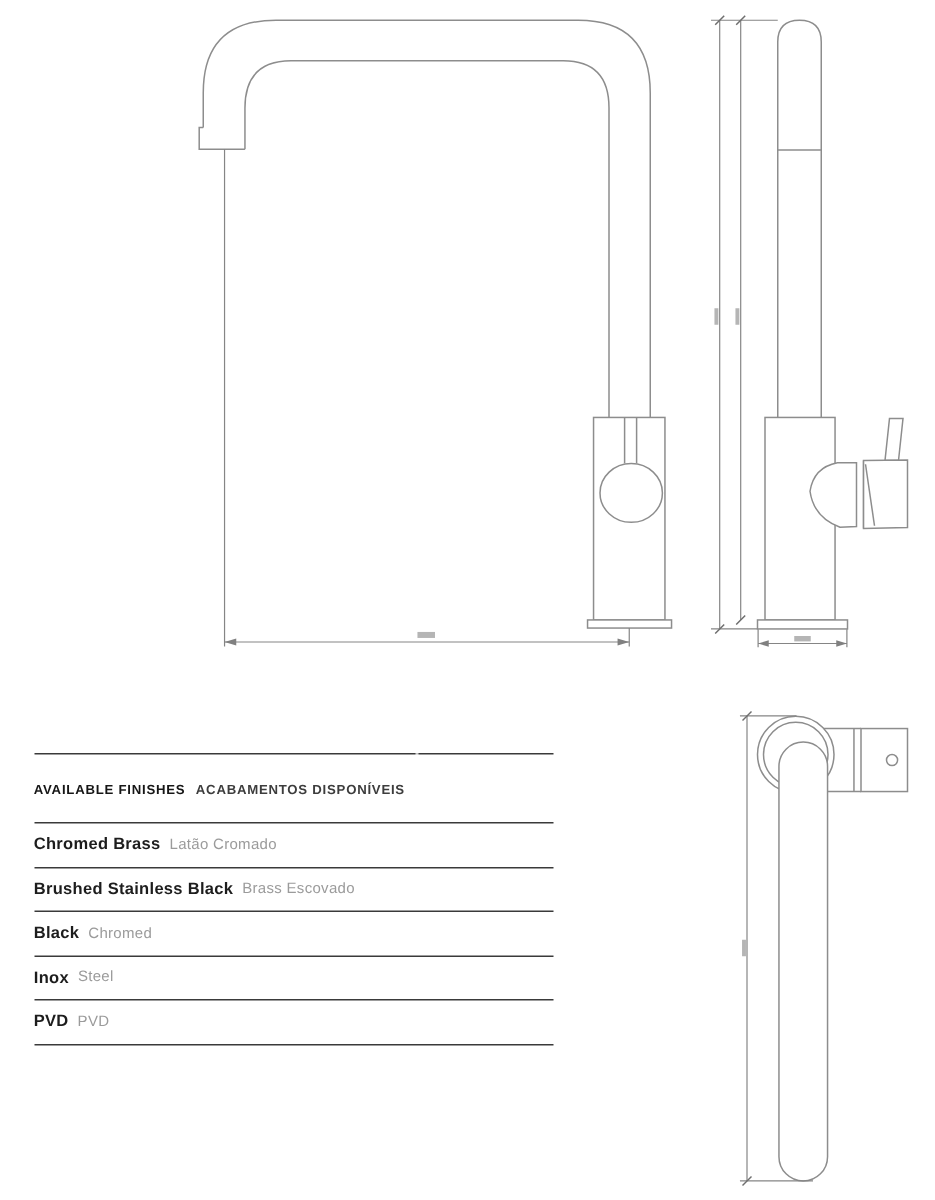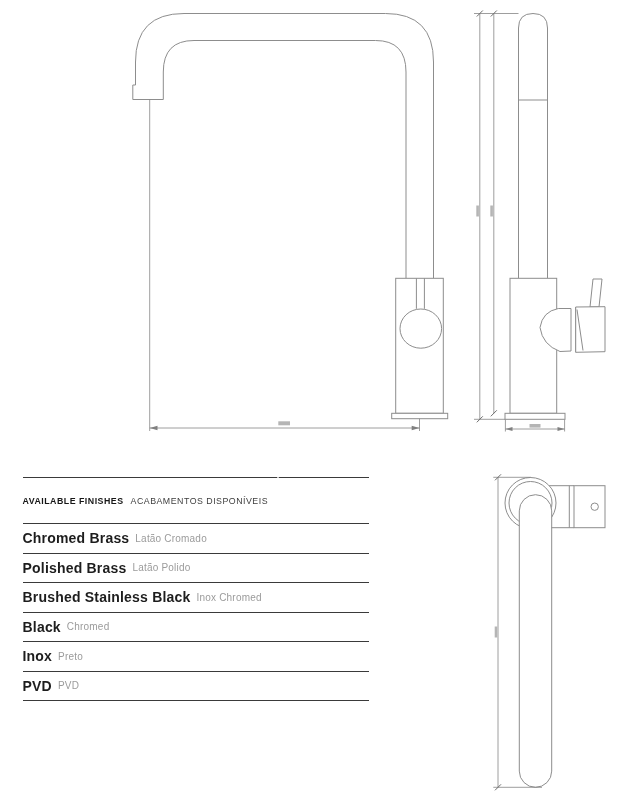--- a/index.html
+++ b/index.html
@@ -7,37 +7,37 @@
     width:623px;height:800px;
     background:#ffffff;
     font-family:"Liberation Sans", sans-serif;
     position:relative;
     overflow:hidden;
   }
   #drawing-layer{position:absolute;left:0;top:0;}
   
   #finishes-table{
     position:absolute;
-    left:22.5px; top:477px;
+    left:22.5px; top:502px;
     width:346px;
     border-top:1.5px solid #3a3a3a;
   }
   .fin-header{
     height:45px;
     display:flex;align-items:center;
     border-bottom:1.5px solid #3a3a3a;
   }
   .fin-row{
     height:28.5px;
     display:flex;align-items:center;
     border-bottom:1.5px solid #3a3a3a;
   }
   .header-en{font-size:8.8px;font-weight:800;color:#161616;letter-spacing:.5px;text-transform:uppercase;}
-  .header-pt{font-size:8.8px;font-weight:400;color:#3d3d3d;letter-spacing:.5px;margin-left:7px;text-transform:uppercase;}
-  .fin-en{font-size:14px;font-weight:700;color:#1d1d1d;letter-spacing:.2px;}
+  .header-pt{font-size:8.8px;font-weight:700;color:#3d3d3d;letter-spacing:.5px;margin-left:7px;text-transform:uppercase;}
+  .fin-en{font-size:11px;font-weight:700;color:#1d1d1d;letter-spacing:.2px;}
   .fin-pt{font-size:10px;font-weight:400;color:#9b9b9b;letter-spacing:.2px;margin-left:6px;}
   
   .rule-notch{
     position:absolute;
     left:254.5px; top:-2px;
     width:1.5px; height:262px;
     background:rgba(255,255,255,.7);
     z-index:2;
   }
   .fin-header,.fin-row{position:relative;z-index:3;background:transparent;}
@@ -139,39 +139,35 @@
   <div class="fin-header">
     <span class="header-en">AVAILABLE FINISHES</span>
     <span class="header-pt">ACABAMENTOS DISPONÍVEIS</span>
   </div>
   <div id="finishes-rows">
   <div class="fin-row">
     <span class="fin-en">Chromed Brass</span>
     <span class="fin-pt">Latão Cromado</span>
   </div>
 
-  <div class="fin-row">
-    <span class="fin-en">Polished Brass</span>
-    <span class="fin-pt">Latão Polido</span>
-  </div>
 
 
   <div class="fin-row">
     <span class="fin-en">Brushed Stainless Black</span>
-    <span class="fin-pt">Inox Chromed</span>
+    <span class="fin-pt">Brass Escovado</span>
   </div>
 
   <div class="fin-row">
     <span class="fin-en">Black</span>
     <span class="fin-pt">Chromed</span>
   </div>
 
   <div class="fin-row">
     <span class="fin-en">Inox</span>
-    <span class="fin-pt">Preto</span>
+    <span class="fin-pt">Steel</span>
   </div>
 
   <div class="fin-row">
     <span class="fin-en">PVD</span>
     <span class="fin-pt">PVD</span>
   </div>
 </div>
 </div>
 
 </body></html>

